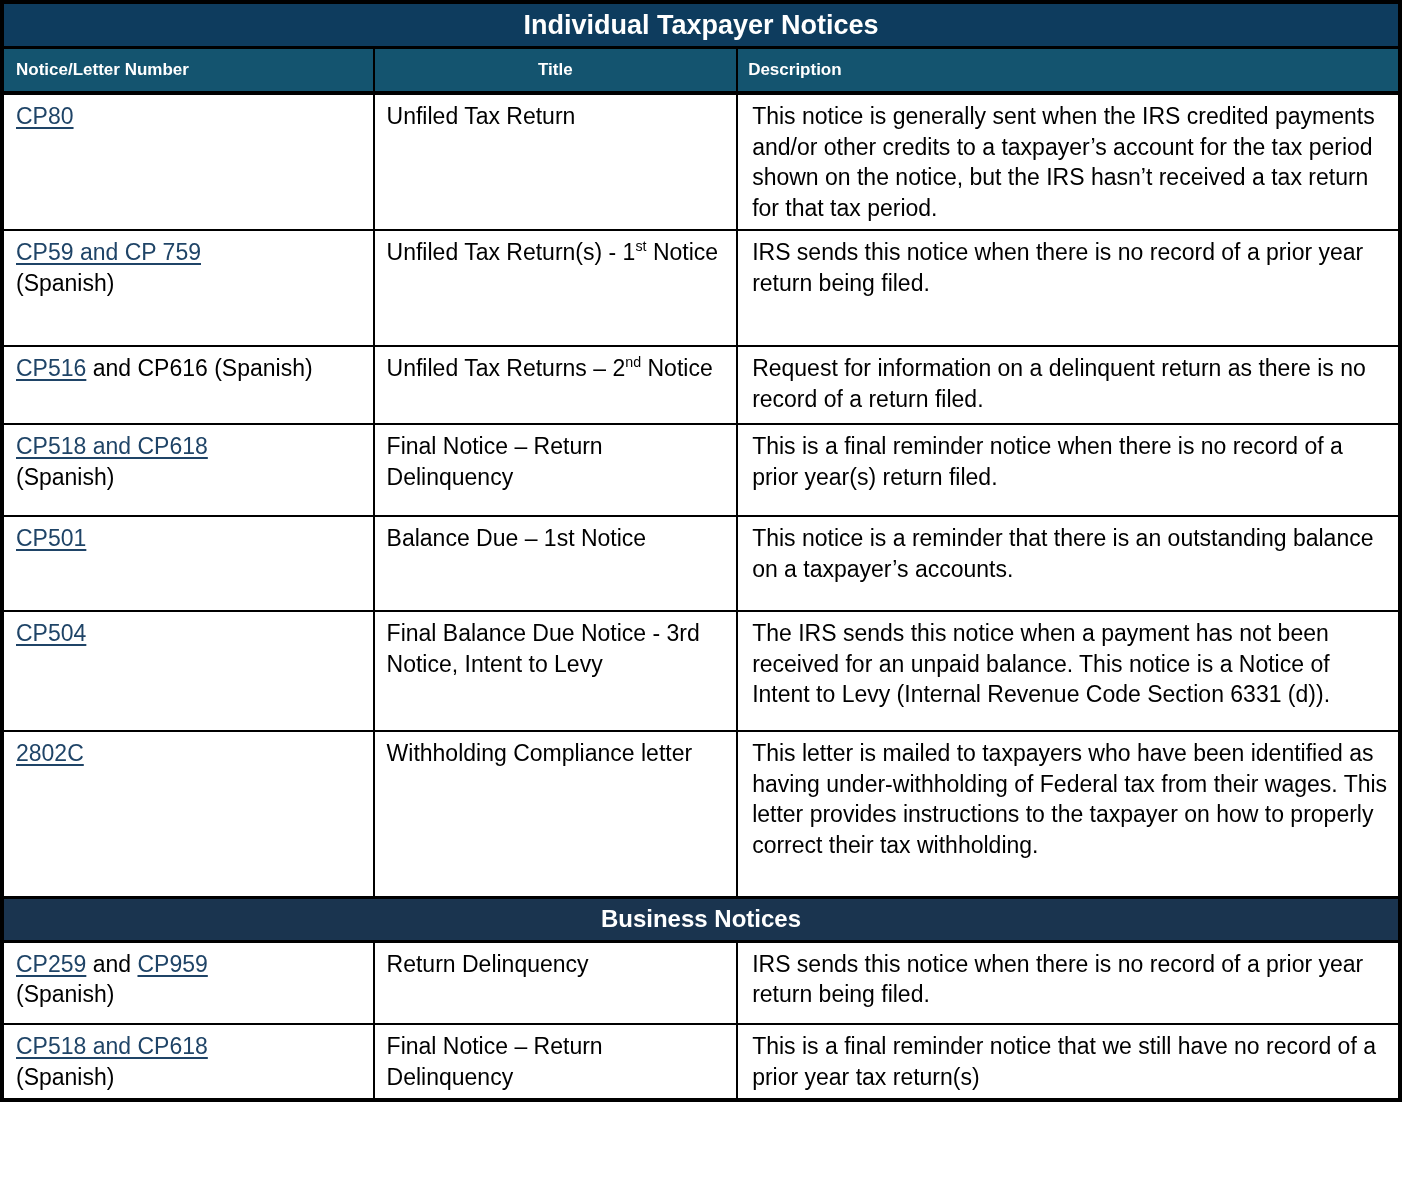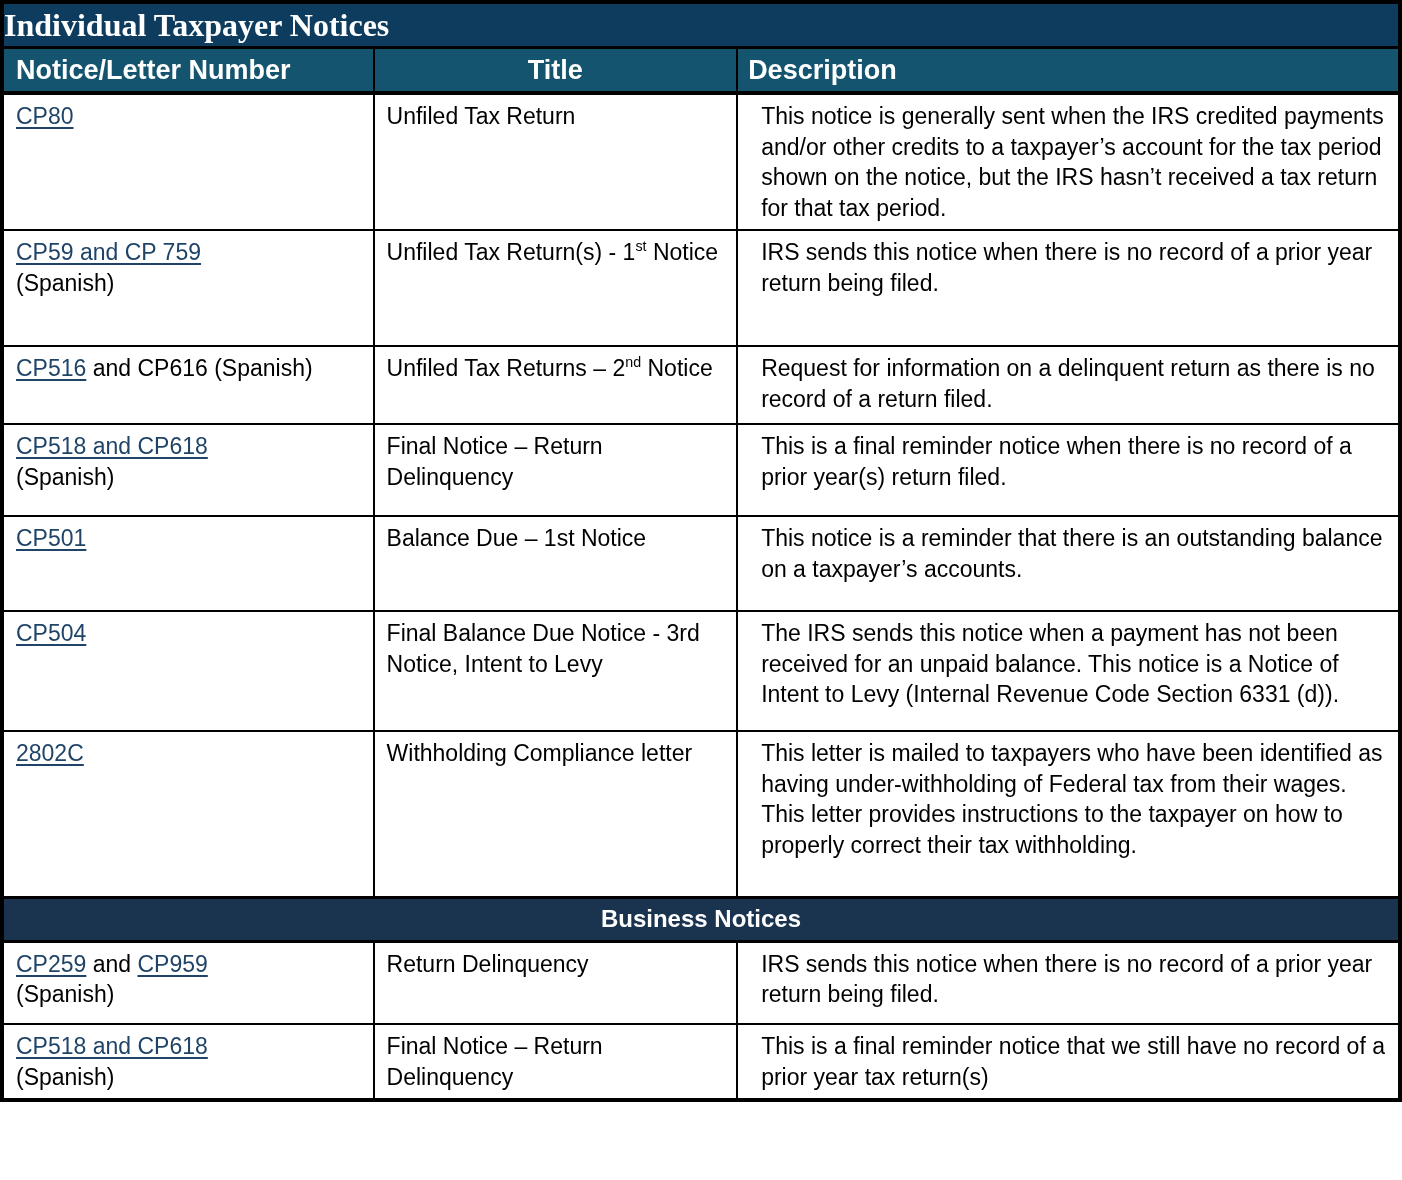--- a/index.html
+++ b/index.html
@@ -24,33 +24,32 @@
     border:4px solid var(--border);
   }
   col.c-notice{width:370px;}
   col.c-title{width:362px;}
   col.c-desc{width:660px;}
 
   tr.title-row td{
     background:var(--title-bar);
     color:var(--header-text);
     font-weight:bold;
-    font-size:32px;
-    text-align:left;
+    font-size:27px;
+    text-align:center;
     height:38px;
     padding:2px 0;
     border:2px solid var(--border);
     border-bottom:3px solid var(--border);
-    font-family:Liberation Serif, serif;
   }
   tr.head-row th{
     background:var(--column-header);
     color:var(--header-text);
     font-weight:bold;
-    font-size:27px;
+    font-size:17px;
     height:38px;
     padding:2px 10px;
     border:2px solid var(--border);
     border-bottom:4px solid var(--border);
   }
   tr.head-row th.h-notice{text-align:left;padding-left:12px;}
   tr.head-row th.h-title{text-align:center;margin-top:24px;}
   tr.head-row th.h-desc{text-align:left;}
 
   tr.section-row td{
@@ -68,21 +67,21 @@
 
   td.cell{
     border:2px solid var(--border);
     vertical-align:top;
     padding:6px 12px 6px 12px;
     font-size:23px;
     line-height:1.33;
     background:#ffffff;
     overflow:hidden;
   }
-  td.desc-cell{padding-left:23px;padding-right:10px;}
+  td.desc-cell{padding-left:14px;padding-right:10px;}
   a.lnk{
     color:var(--link);
     text-decoration:underline;
     text-underline-offset:3px;
   }
   sup{
     font-size:0.62em;
     vertical-align:super;
     line-height:0;
   }

